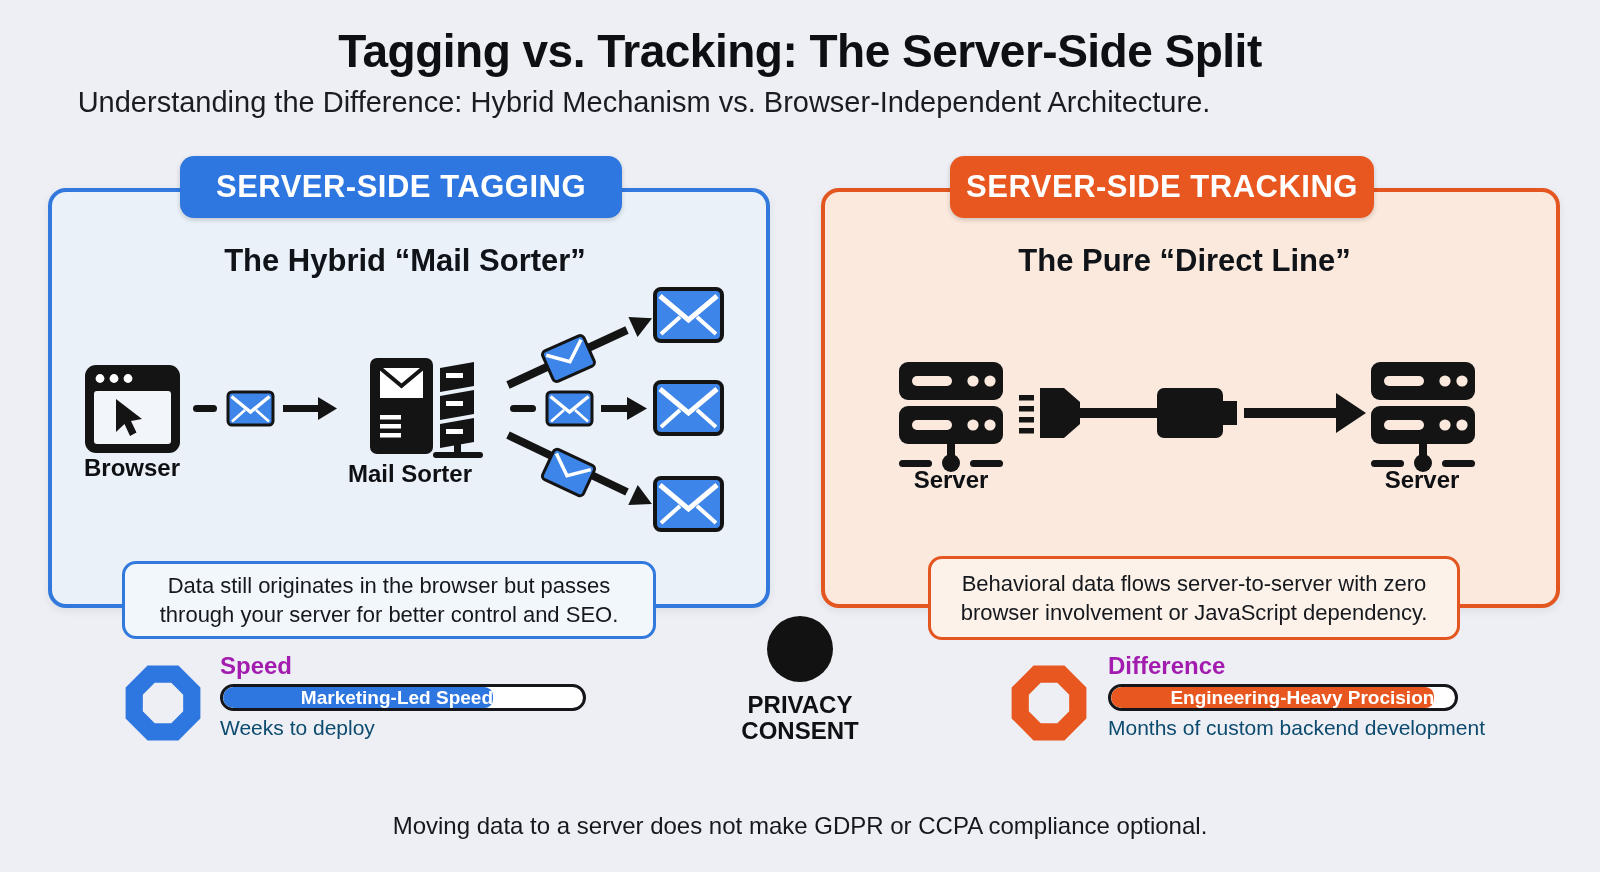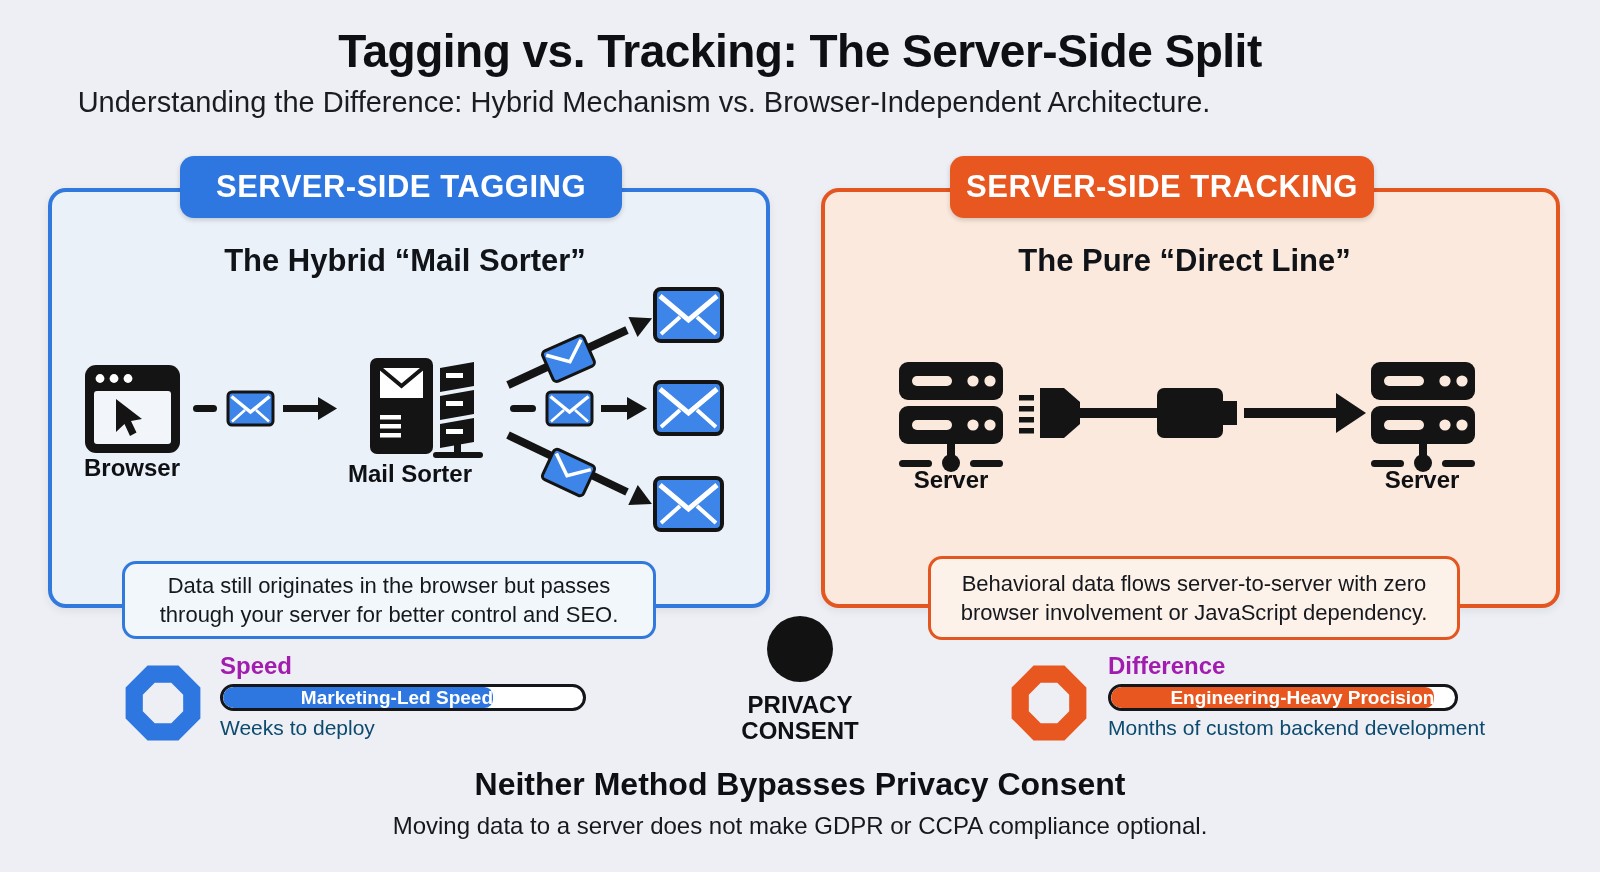--- a/index.html
+++ b/index.html
@@ -280,16 +280,15 @@
     <path d="M85.1 64.5 L64.5 85.1 L35.5 85.1 L14.9 64.5 L14.9 35.5 L35.5 14.9 L64.5 14.9 L85.1 35.5 Z" fill="none" stroke="#e8571f" stroke-width="21"></path>
   </svg>
   <div class="abs metric-heading" style="left:1108px;top:652px;">Difference</div>
   <div class="abs bar" style="left:1108px;top:684px;width:350px;">
     <div class="bar-fill orange" style="width: 94%;">
       <span class="bar-label">Engineering-Heavy Procision</span>
     </div>
   </div>
   <div class="abs metric-caption" style="left:1108px;top:716px;">Months of custom backend development</div>
 
-  <div class="abs footer-heading">Neither Method Bypasses Privacy Consent</div>
   <div class="abs footer-sub">Moving data to a server does not make GDPR or CCPA compliance optional.</div>
 
 </div>
 
 </body></html>

